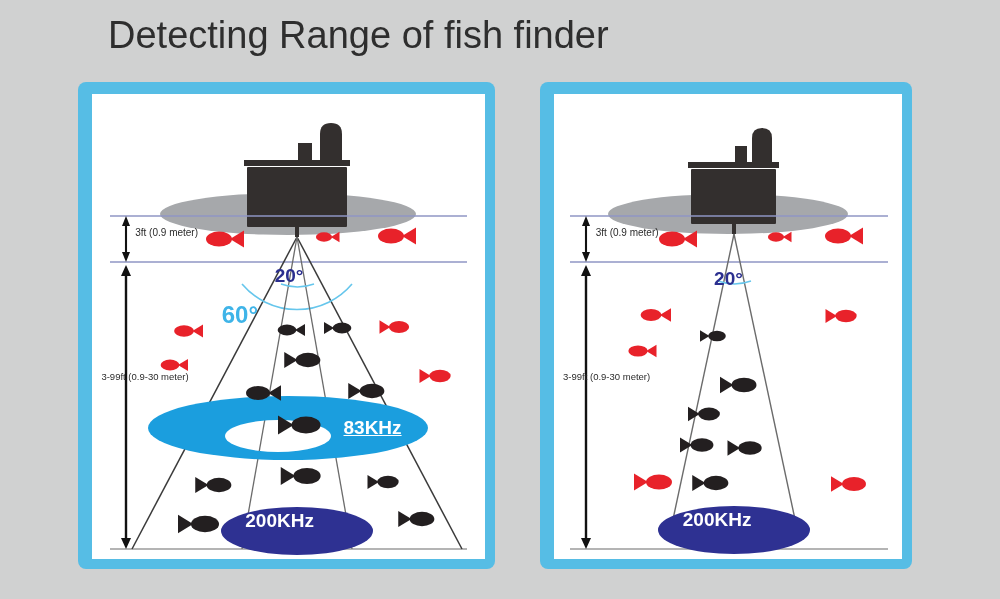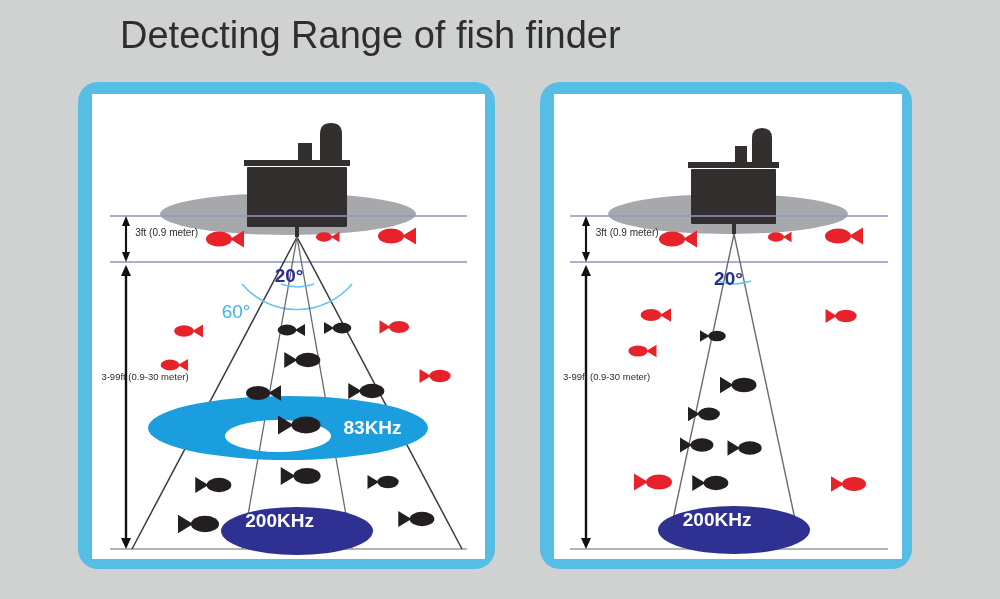--- a/index.html
+++ b/index.html
@@ -21,26 +21,25 @@
   }
   .title {
     position: absolute;
     left: 108px;
     top: 14px;
     font-size: 38px;
     color: #2e2e2e;
     font-family: "Liberation Sans", sans-serif;
     letter-spacing: 0px;
     white-space: nowrap;
-    margin-left: 12px;
   }
   .panel {
     position: absolute;
     background: #56bde5;
-    border-radius: 20px;
+    border-radius: 8px;
     box-sizing: border-box;
     padding: 12px 10px 10px 14px;
   }
   .panel-inner {
     width: 100%;
     height: 100%;
     background: #ffffff;
     position: relative;
     overflow: hidden;
   }
@@ -210,23 +209,23 @@
             </g>
         </g>
       </svg>
 
       <div class="lbl" style="position:absolute;left:11%;top:28.5%;font-size:10px;color:#2b2b2b;white-space:nowrap;">3ft (0.9 meter)</div>
 
       <div class="lbl" style="position:absolute;left:2.4%;top:59.6%;font-size:9.5px;color:#2b2b2b;white-space:nowrap;">3-99ft (0.9-30 meter)</div>
 
       <div class="lbl" style="position:absolute;left:46.5%;top:36.8%;font-size:19px;font-weight:bold;color:#2b2f8f;">20°</div>
 
-      <div class="lbl" style="position:absolute;left:33%;top:44.5%;font-size:19px;font-weight:normal;color:#3fb4e8;">60°</div>
-
-      <div class="lbl" style="position:absolute;left:64%;top:69.5%;font-size:19px;font-weight:bold;color:#ffffff;">83KHz</div>
+      <div class="lbl" style="position:absolute;left:33%;top:44.5%;font-size:24px;font-weight:bold;color:#3fb4e8;">60°</div>
+
+      <div class="lbl" style="position:absolute;left:64%;top:69.5%;font-size:19px;font-weight:bold;color:#ffffff;text-decoration:underline;">83KHz</div>
 
       <div class="lbl" style="position:absolute;left:39%;top:89.5%;font-size:19px;font-weight:bold;color:#ffffff;">200KHz</div>
     </div>
   </div>
 
   <div class="panel" id="panel-right">
     <div class="panel-inner">
       <svg class="svgwrap" viewBox="0 0 348 465" preserveAspectRatio="none">
         <defs>
           <g id="fishR2">

